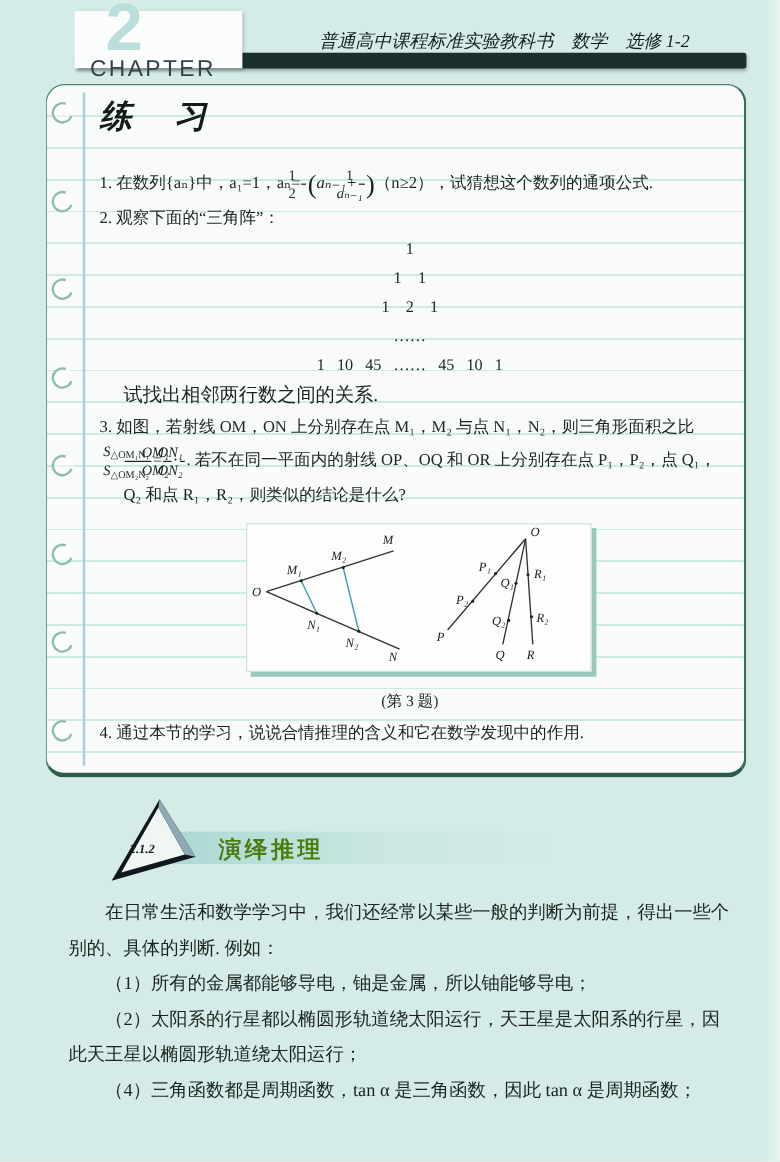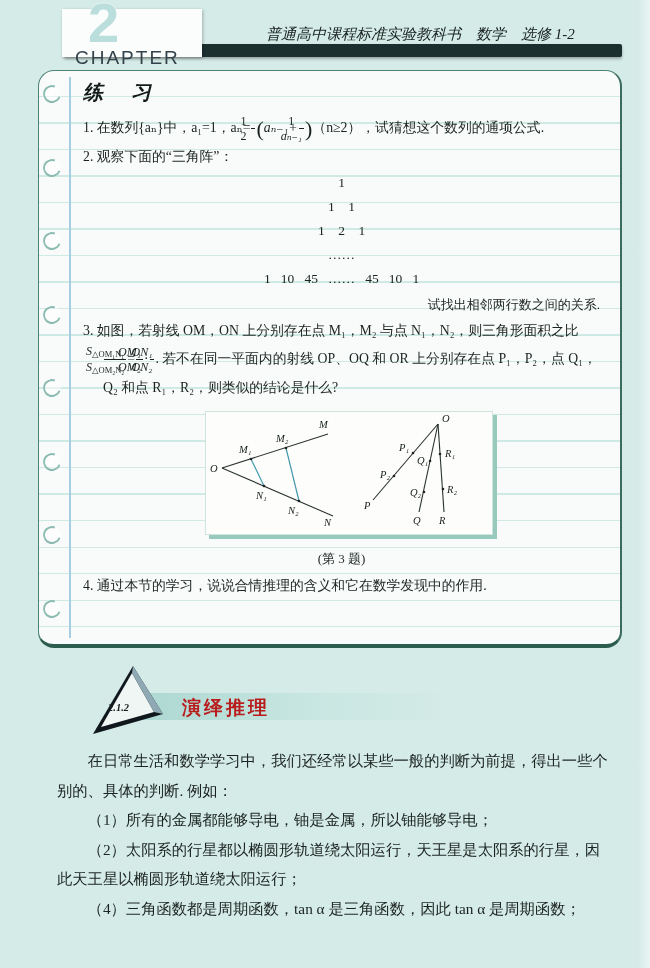--- a/index.html
+++ b/index.html
@@ -23,42 +23,42 @@
   .ex-box{position:absolute;left:38px;top:70px;width:584px;height:578px;box-sizing:border-box;
         background-image:repeating-linear-gradient(to bottom,rgba(0,0,0,0) 0 25px,#cfe9e4 25px 26.5px);
         background-color:#f8fbf9;
         border:1px solid #4d8272;border-bottom:4px solid #2c5c4e;border-right:2px solid #3c6c5c;
         border-radius:16px;}
   .holes{position:absolute;left:4px;top:14px;bottom:26px;display:flex;flex-direction:column;justify-content:space-between;}
   .hole{width:14px;height:14px;border:2px solid #8cbcb2;border-right-color:transparent;border-radius:50%;
         transform:rotate(-25deg);background:rgba(255,255,255,.5);}
   .margin-line{position:absolute;left:30px;top:6px;bottom:6px;width:2px;background:#a6cde0;}
   .ex-content{position:absolute;left:44px;top:4px;right:20px;}
-  .ex-title{font-size:20px;font-weight:bold;font-style:italic;letter-spacing:4px;margin:4px 0 8px;color:#131b19;}
+  .ex-title{font-size:27px;font-weight:bold;font-style:italic;letter-spacing:4px;margin:4px 0 24px;color:#131b19;}
   .prob{font-size:13.8px;line-height:26px;margin:0;padding-left:20px;text-indent:-20px;}
-  .prob-follow{font-size:13px;line-height:26px;margin:0 0 0 20px;text-align:right;}
+  .prob-follow{font-size:16px;line-height:26px;margin:0 0 0 20px;}
   .tri{text-align:center;font-size:13.5px;line-height:22px;white-space:pre;margin:2px 0;}
 
   .frac{display:inline-block;vertical-align:middle;text-align:center;font-size:12px;line-height:1.2;margin:0 1px;}
   .frac .num{display:block;border-bottom:1px solid currentColor;padding:0 2px;}
   .frac .den{display:block;padding:0 2px;}
   .ss{font-size:8.5px;vertical-align:-2px;letter-spacing:0;}
   .it{font-style:italic;}
   .bigp{font-size:22px;vertical-align:middle;font-weight:normal;}
 
   .figwrap{margin:10px 0 0 122px;width:292px;}
   .figbox{width:286px;height:122px;background:#fdfdfc;border:1px solid #cfe4dc;box-shadow:4px 4px 0 #97cabd;}
   .figcap{text-align:center;font-size:13px;line-height:24px;margin:12px 0 2px 0;}
   svg text{font-family:"Liberation Serif","DejaVu Serif",serif;font-style:italic;font-size:10.5px;fill:#17201e;}
 
   
   .sec-band{position:absolute;left:118px;top:693px;width:345px;height:27px;
         background:linear-gradient(to right,#a9d6d0,#c8e6e1 55%,rgba(210,234,230,0));}
   .sec-tri{position:absolute;left:90px;top:664px;}
-  .sec-title{position:absolute;left:182px;top:695px;font-size:19px;font-weight:bold;letter-spacing:3px;color:#b91c1c;}
+  .sec-title{position:absolute;left:182px;top:695px;font-size:19px;font-weight:bold;letter-spacing:3px;color:#4d7c0f;}
 
   
   .body-text{position:absolute;left:57px;top:746px;width:556px;font-size:15.3px;line-height:29.5px;}
   .body-text p{margin:0;text-indent:2em;}
 
   
   .footer{position:absolute;left:6px;top:924px;height:19px;display:flex;align-items:center;}
   .blk{height:18px;display:inline-block;}
   .b1{width:11px;background:#4a9cc6;margin-right:3px;}
   .b2{width:11px;background:#84c8e0;margin-right:2px;}

